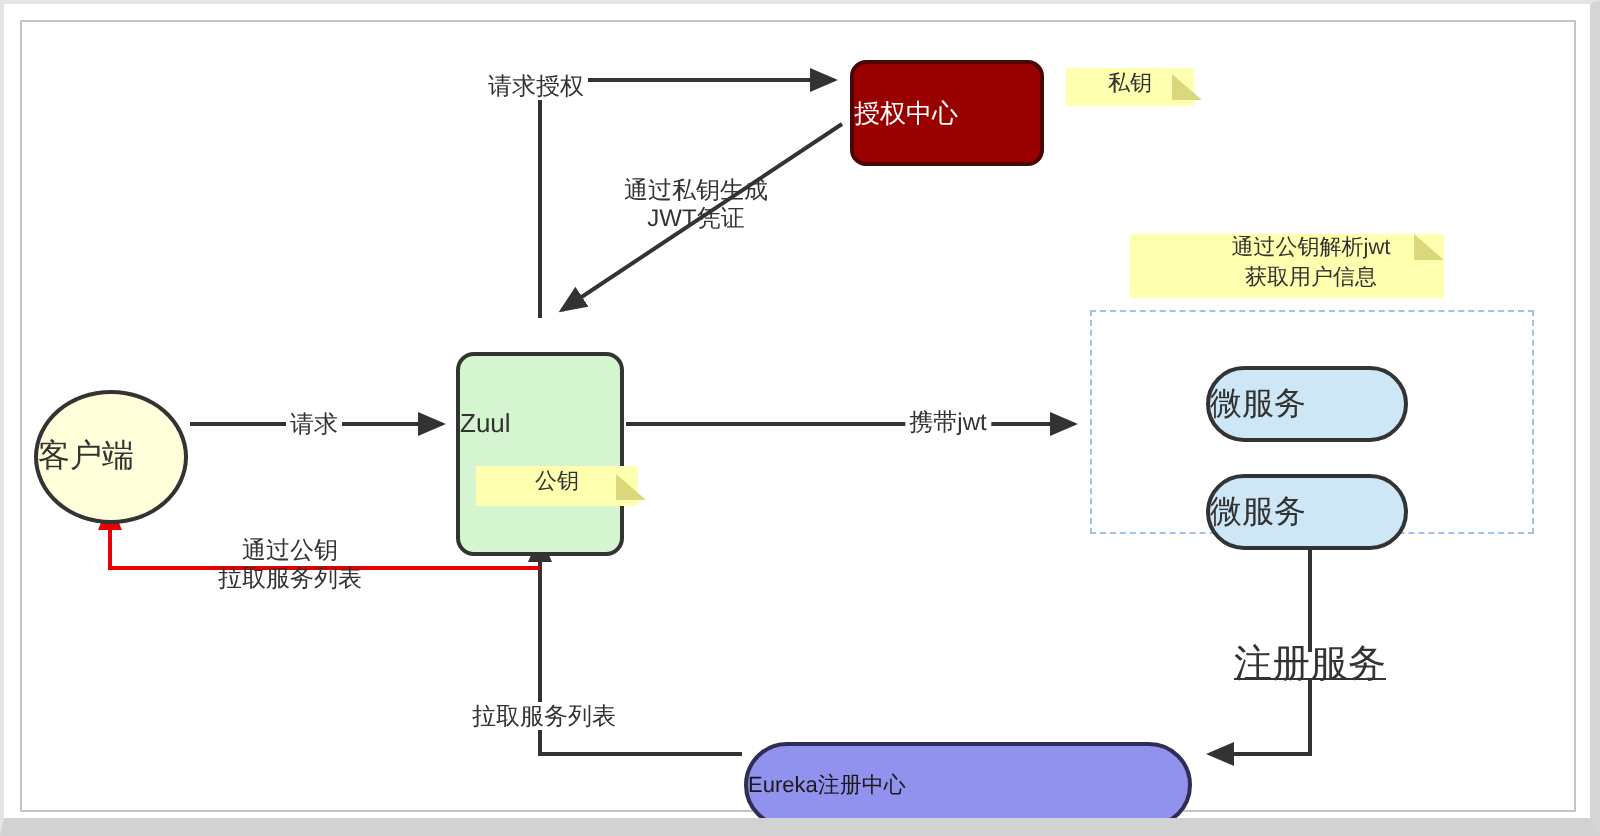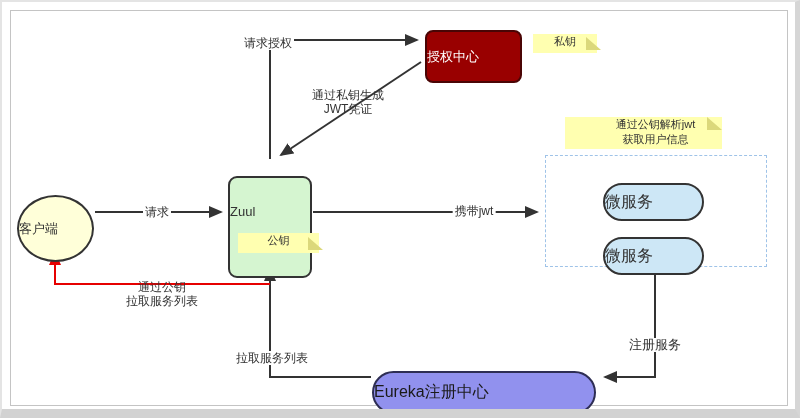--- a/index.html
+++ b/index.html
@@ -20,27 +20,27 @@
   
   .node { position:absolute; display:flex; align-items:center; justify-content:flex-start;
     font-size:13px; color:#333;margin-top:16px; }
   .auth-center { left:425px; top:14px; width:97px; height:53px;
     background:#990000; border:2px solid #4a0505; border-radius:8px;
     color:#fff; font-size:13px; }
   .zuul { left:228px; top:160px; width:84px; height:102px;
     background:#d5f5d0; border:2px solid #333; border-radius:9px;
     align-items:flex-start; padding-top:26px; }
   .client { left:17px; top:179px; width:77px; height:67px;
-    background:#ffffd9; border:2px solid #333; border-radius:50%; font-size:13px; }
+    background:#ffffd9; border:2px solid #333; border-radius:50%; font-size:16px; }
   .stadium { background:#cde7f6; border:2px solid #333; border-radius:19px;
     width:101px; height:38px; font-size:16px; }
   .ms1 { left:603px; top:167px; }
   .ms2 { left:603px; top:221px; }
   .eureka { left:372px; top:355px; width:224px; height:43px;
-    background:#9191ee; border:2px solid #2e2e54; border-radius:22px; font-size:16px; color:#1a1a1a; }
+    background:#9191ee; border:2px solid #2e2e54; border-radius:22px; font-size:11px; color:#1a1a1a; }
 
   .dashed-box { position:absolute; left:545px; top:155px; width:222px; height:112px;
     border:1px dashed #9fc3e8; }
 
   
   .note { position:absolute; background:#ffffb0; color:#333; font-size:11px;
     display:flex; align-items:flex-start; justify-content:center; text-align:center; }
   .note .fold { position:absolute; width:15px; height:13px; background:#dbd87b;
     clip-path:polygon(0 0,100% 100%,0 100%); }
   .note-private { left:533px; top:34px; width:64px; height:19px; }
@@ -52,23 +52,23 @@
 
   
   .elabel { position:absolute; transform:translateX(-50%); white-space:nowrap;
     font-size:12px; line-height:14px; color:#333; text-align:center;
     background:#fff; padding:0 2px; }
   .elabel.transparent { background:transparent; padding:0; }
   .lbl-request-auth { left:268px; top:36px; }
   .lbl-gen-jwt { left:348px; top:88px; }
   .lbl-request { left:157px; top:205px;text-align:right; }
   .lbl-carry-jwt { left:427px; top:204px;margin-left:47px; }
-  .lbl-verify-jwt { left:162px; top:268px;margin-top:12px; }
+  .lbl-verify-jwt { left:145px; top:268px; }
   .lbl-pull { left:272px; top:351px; }
-  .lbl-register { left:655px; top:338px; font-size:13px; }
+  .lbl-register { left:655px; top:326px; font-size:19px;text-decoration:underline; }
 </style>
 </head>
 <body>
 
 <div class="stage">
   <div class="canvas"></div>
 
   <svg class="edges" viewBox="0 0 800 418">
     <defs>
       <marker id="ah-black" markerWidth="8" markerHeight="7" refX="6" refY="3" orient="auto">

